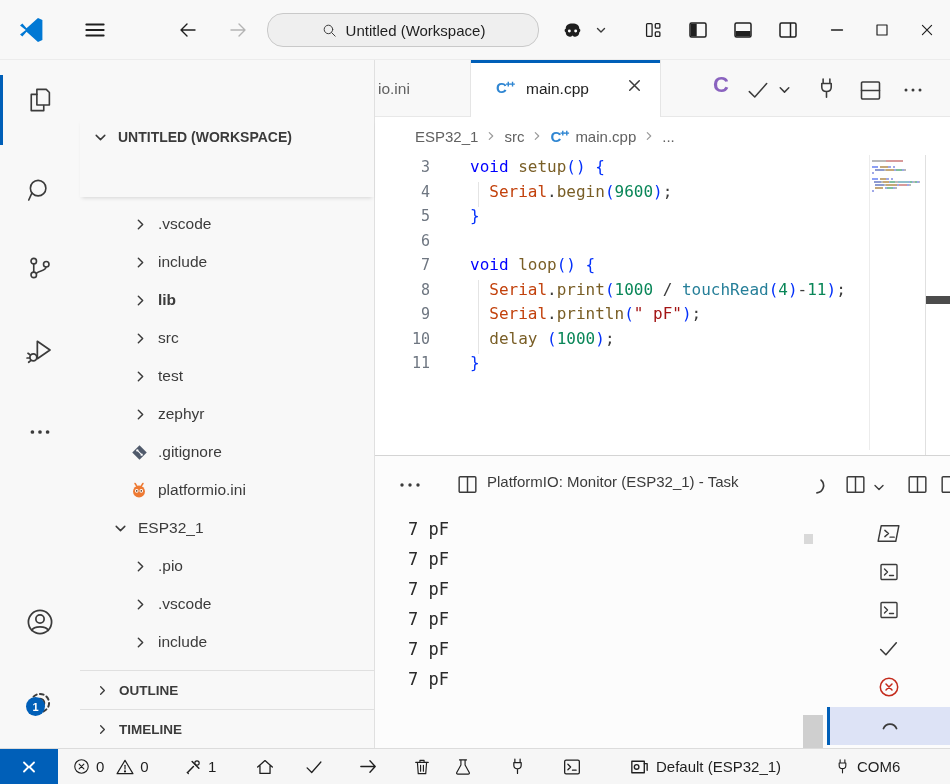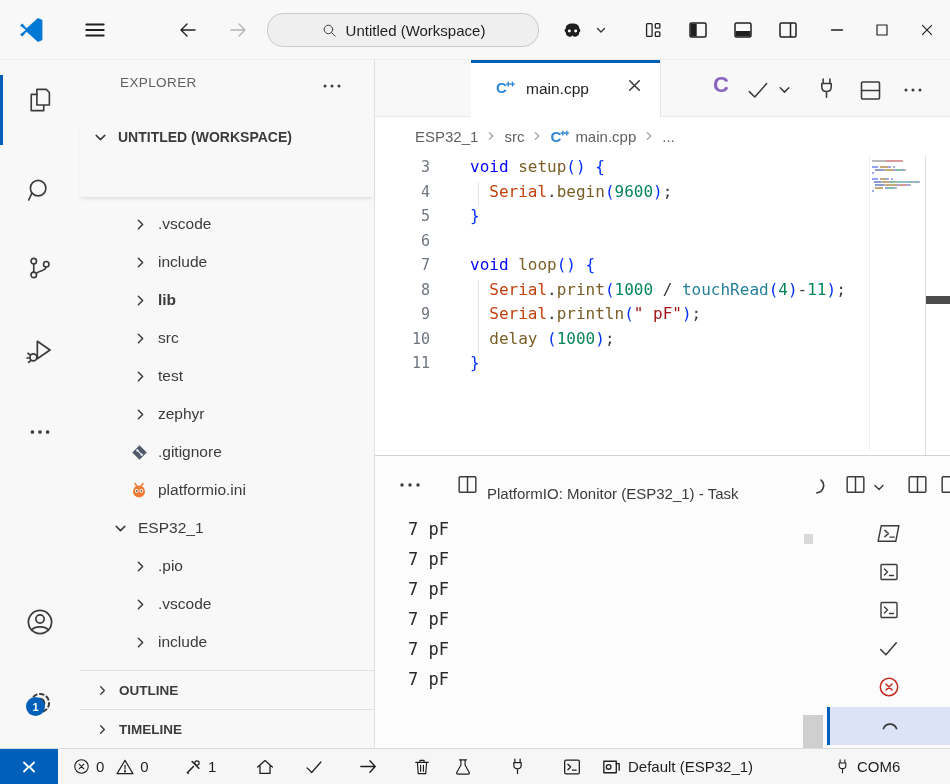--- a/index.html
+++ b/index.html
@@ -66,21 +66,21 @@
   #minimap { position:absolute; left:497px; top:100px; width:48px; }
   .mm-row { height:2px; margin-bottom:1px; display:flex; }
   .mm-row span { height:2px; display:inline-block; }
   #ed-sep1 { position:absolute; left:494px; top:95px; width:1px; height:295px; background:#ececec; }
   #ed-sep2 { position:absolute; left:550px; top:95px; width:1px; height:300px; background:#e0e0e0; }
   #ed-darkbar { position:absolute; left:551px; top:236px; width:24px; height:8px; background:#4c4c4c; }
 
   
   #panel { left:375px; top:455px; width:575px; height:293px; background:#fcfcfc; border-top:1px solid #d4d4d4; }
   #panel-header { position:absolute; left:0; top:0; width:575px; height:56px; }
-  #panel-title { position:absolute; left:112px; top:17px; font-size:15px; color:#3b3b3b; white-space:nowrap;margin-top:12px; }
+  #panel-title { position:absolute; left:112px; top:17px; font-size:15px; color:#3b3b3b; white-space:nowrap; }
   .pn-act { position:absolute; top:16px; }
   #term-out { position:absolute; left:33px; top:63px; font-family:"DejaVu Sans Mono", monospace; font-size:17px; color:#2b2b2b; }
   #term-out div { height:30px; white-space:pre; }
   #term-scroll-a { position:absolute; left:429px; top:78px; width:9px; height:10px; background:#d9d9d9; }
   #term-scroll-b { position:absolute; left:428px; top:259px; width:20px; height:34px; background:#cfcfcf; }
   #term-list { position:absolute; left:452px; top:50px; width:123px; height:243px; }
   .tl-row { position:absolute; left:0; width:123px; height:38px; display:flex; align-items:center; justify-content:center; }
   .tl-row.sel { background:#dde3f6; border-left:3px solid #005fb8; }
 
   
@@ -219,30 +219,20 @@
   <div class="ab-item" style="top:619px;">
     <svg class="ic" width="32" height="32" viewBox="0 0 24 24" style="stroke-width:1.5">
         <circle cx="12" cy="12" r="3.2"></circle>
         <circle cx="12" cy="12" r="6.8" stroke-dasharray="2.8 2.5"></circle>
       </svg>
     <div id="ab-badge">1</div>
   </div>
 </div>
 
 <div id="sidebar" class="abs">
-  <div id="sb-header">
-    <span id="sb-title">EXPLORER</span>
-    <span id="sb-more">
-      <svg width="24" height="24" viewBox="0 0 24 24">
-          <circle cx="5" cy="12" r="1.5" fill="#3b3b3b"></circle>
-          <circle cx="12" cy="12" r="1.5" fill="#3b3b3b"></circle>
-          <circle cx="19" cy="12" r="1.5" fill="#3b3b3b"></circle>
-        </svg>
-    </span>
-  </div>
   <div id="sticky-rows">
     <div id="ws-row" class="tree-row" style="top:0;">
       <span class="chev" style="left:13px;">
         <svg class="ic" width="15" height="15" viewBox="0 0 14 14">
             <path d="M3 5l4 4 4-4"></path>
           </svg>
       </span>
       <span class="lbl" style="left:38px;">UNTITLED (WORKSPACE)</span>
     </div>
   </div>
@@ -366,20 +356,23 @@
           <path d="M5 3l4 4-4 4"></path>
         </svg>
       </span>
     <span>OUTLINE</span>
   </div>
 </div>
 
 <div id="editor" class="abs">
   <div id="tabbar">
     <div id="tabbar-border"></div>
+    <div id="tab-1" class="tab">
+      <span class="lbl">io.ini</span>
+    </div>
     <div id="tab-2" class="tab">
       <div class="accent-top"></div>
       <span class="cpp-badge">C⁺⁺</span>
       <span class="lbl">main.cpp</span>
       <span class="close">
         <svg class="ic" width="17" height="17" viewBox="0 0 16 16">
             <path d="M3.5 3.5l9 9M12.5 3.5l-9 9"></path>
           </svg>
       </span>
     </div>
@@ -719,21 +712,21 @@
     <svg class="ic ic-dark" width="21" height="21" viewBox="0 0 24 24">
         <path d="M9 3.5v4M15 3.5v4M7.8 7.5h8.4v3.2c0 2.3-1.7 4-4.2 4s-4.2-1.7-4.2-4zM12 14.8v5.2"></path>
       </svg>
   </div>
   <div class="sb-item" style="left:561px;">
     <svg class="ic ic-dark" width="22" height="22" viewBox="0 0 24 24">
         <rect x="4" y="4.5" width="16" height="15" rx="1.5"></rect>
         <path d="M7.5 9l3 3-3 3M12.5 15.5h4"></path>
       </svg>
   </div>
-  <div class="sb-item" style="left:600px;">
+  <div class="sb-item" style="left:628px;">
     <svg class="ic ic-dark" width="23" height="23" viewBox="0 0 24 24">
         <rect x="4" y="6.5" width="13" height="12"></rect>
         <circle cx="9" cy="12.5" r="2.4"></circle>
         <path d="M17 9h3V16"></path>
       </svg>
     <span>Default (ESP32_1)</span>
   </div>
   <div class="sb-item" style="left:833px;">
     <svg class="ic ic-dark" width="19" height="19" viewBox="0 0 24 24">
         <path d="M9 3.5v4M15 3.5v4M7.8 7.5h8.4v3.2c0 2.3-1.7 4-4.2 4s-4.2-1.7-4.2-4zM12 14.8v5.2"></path>

